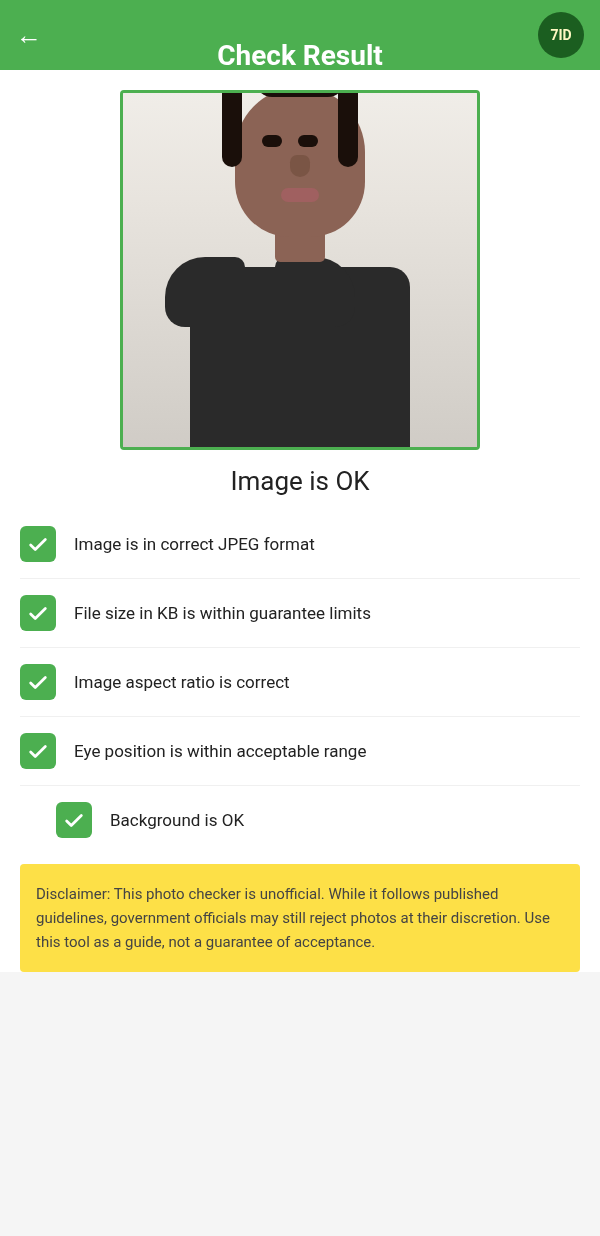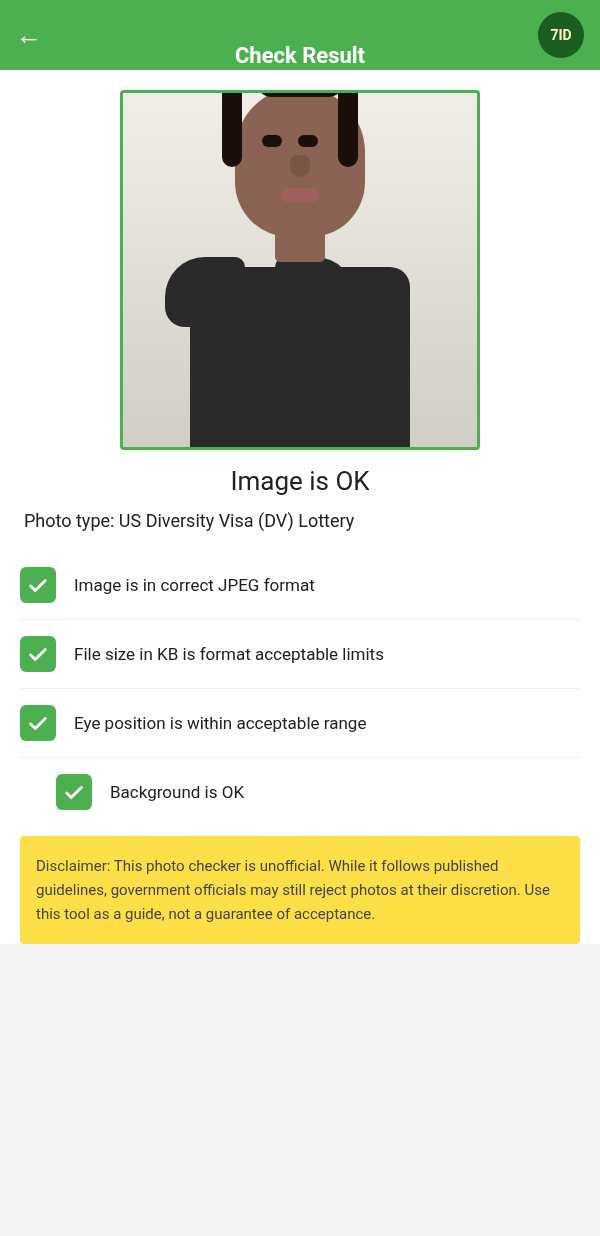--- a/index.html
+++ b/index.html
@@ -16,21 +16,21 @@
       background: #4caf50;
       height: 70px;
       display: flex;
       align-items: center;
       justify-content: space-between;
       padding: 0 16px;
       position: relative;
     }
     .header-title {
       color: white;
-      font-size: 22px;
+      font-size: 28px;
       font-weight: bold;
       position: absolute;
       left: 50%;
       transform: translateX(-50%);
       margin-top: 40px;
     }
     .back-arrow {
       color: white;
       font-size: 26px;
       cursor: pointer;
@@ -309,38 +309,45 @@
         <div class="eye-left"></div>
         <div class="eye-right"></div>
         <div class="nose"></div>
         <div class="lips"></div>
       </div>
     </div>
   </div>
 
   <div class="status-title">Image is OK</div>
 
-  <div class="photo-type">Photo type: US Diversity Visa (DV) Lottery</div>
 
   <ul class="check-list">
   <li class="check-item">
         <div class="check-icon">
           <svg viewBox="0 0 24 24" fill="none" xmlns="http://www.w3.org/2000/svg">
       <polyline points="4,13 9,18 20,7" stroke="white" stroke-width="3" stroke-linecap="round" stroke-linejoin="round"></polyline>
     </svg>
         </div>
         <span class="check-text">Image is in correct JPEG format</span>
       </li>
       <li class="check-item">
         <div class="check-icon">
           <svg viewBox="0 0 24 24" fill="none" xmlns="http://www.w3.org/2000/svg">
       <polyline points="4,13 9,18 20,7" stroke="white" stroke-width="3" stroke-linecap="round" stroke-linejoin="round"></polyline>
     </svg>
         </div>
-        <span class="check-text">File size in KB is format acceptable limits</span>
+        <span class="check-text">File size in KB is within guarantee limits</span>
+      </li>
+      <li class="check-item">
+        <div class="check-icon">
+          <svg viewBox="0 0 24 24" fill="none" xmlns="http://www.w3.org/2000/svg">
+      <polyline points="4,13 9,18 20,7" stroke="white" stroke-width="3" stroke-linecap="round" stroke-linejoin="round"></polyline>
+    </svg>
+        </div>
+        <span class="check-text">Image aspect ratio is correct</span>
       </li>
       <li class="check-item">
         <div class="check-icon">
           <svg viewBox="0 0 24 24" fill="none" xmlns="http://www.w3.org/2000/svg">
       <polyline points="4,13 9,18 20,7" stroke="white" stroke-width="3" stroke-linecap="round" stroke-linejoin="round"></polyline>
     </svg>
         </div>
         <span class="check-text">Eye position is within acceptable range</span>
       </li>
       <li class="check-item">

